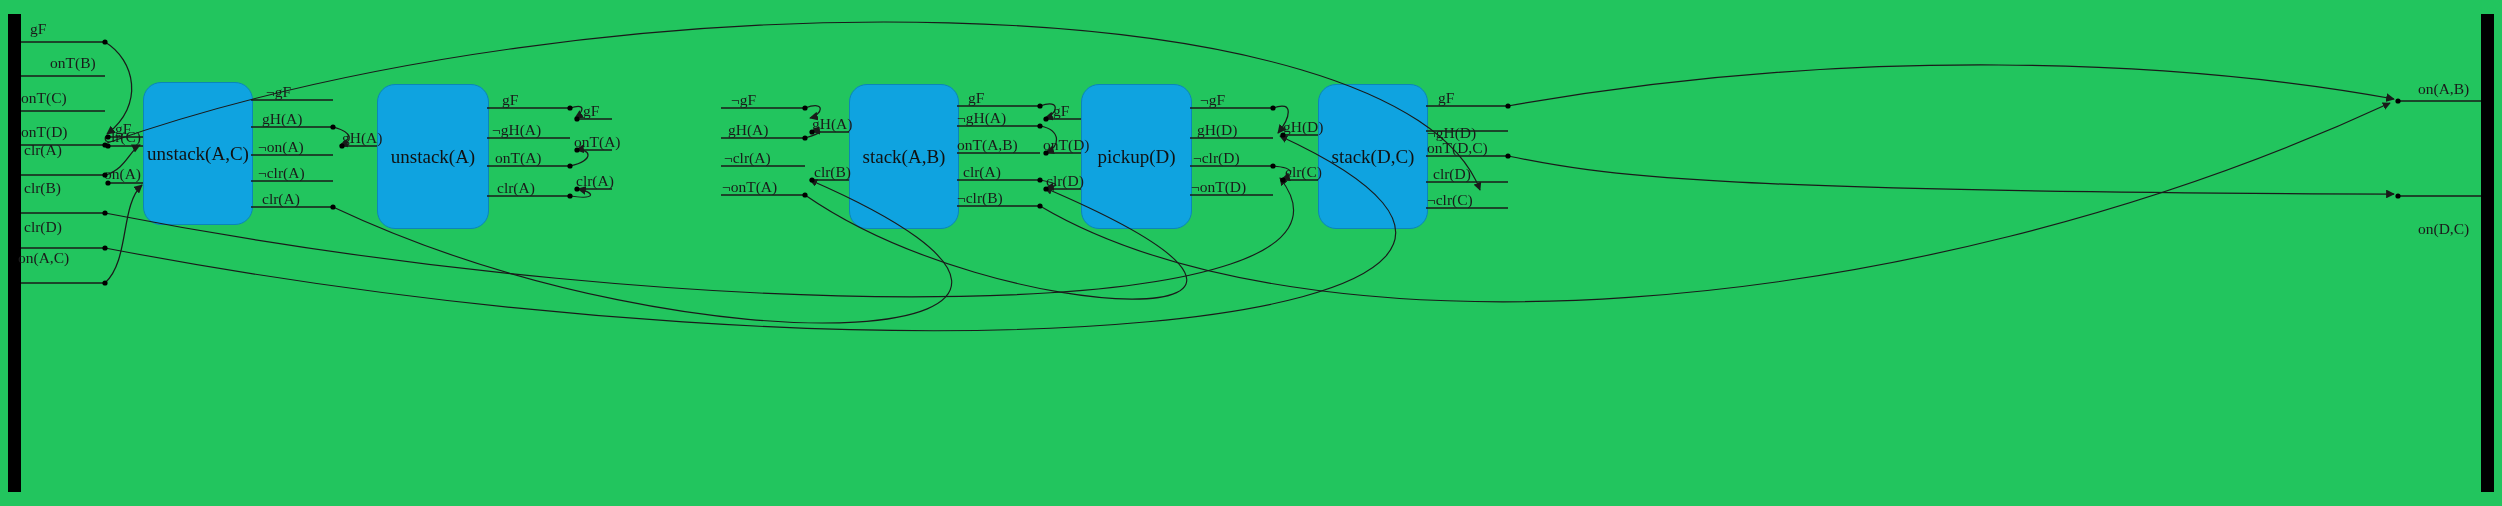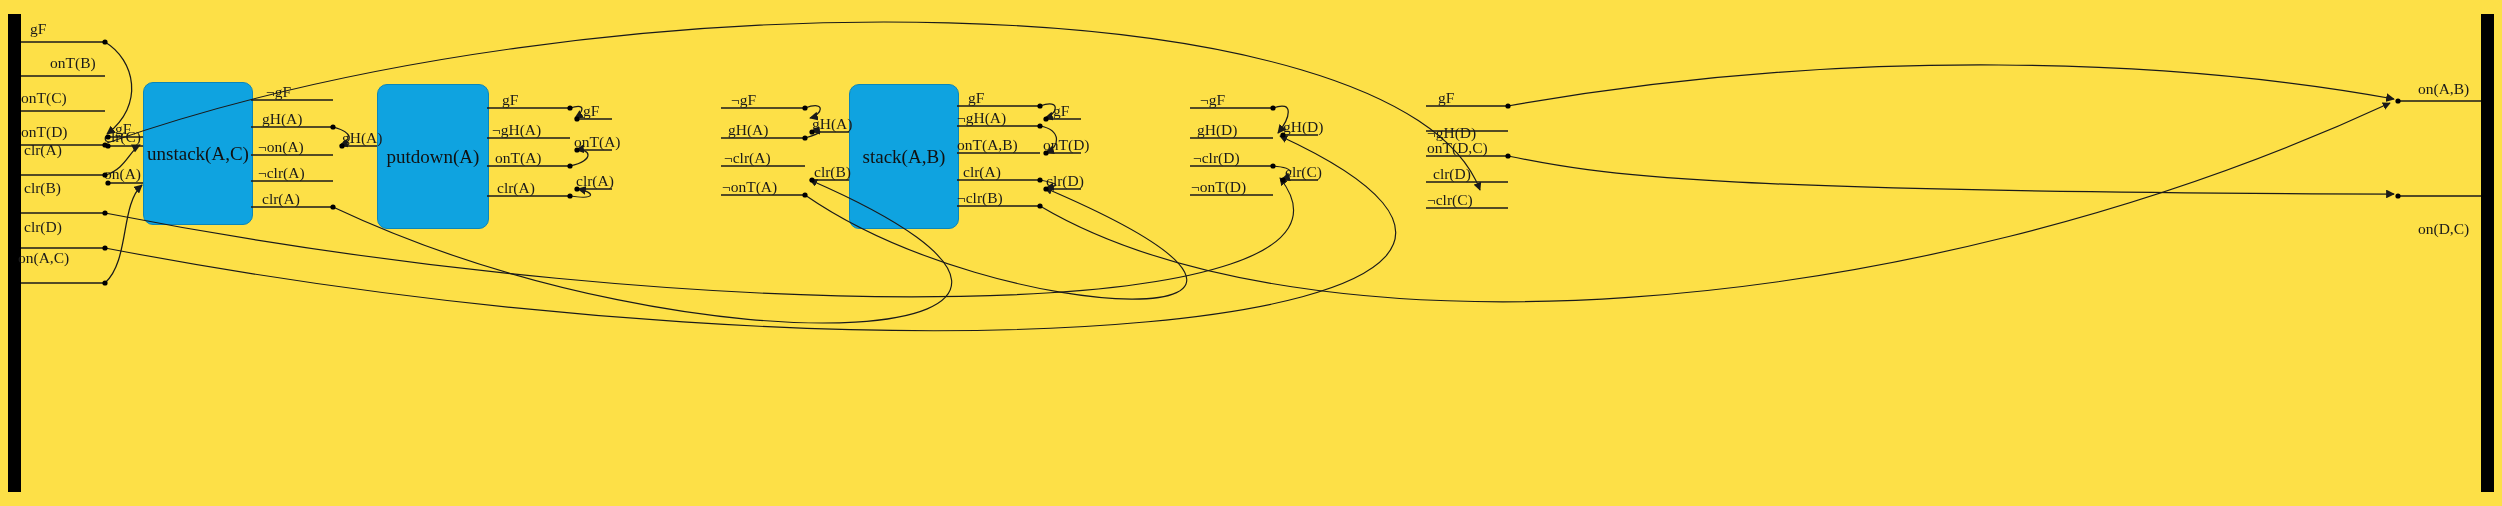--- a/index.html
+++ b/index.html
@@ -1,20 +1,20 @@
 <!DOCTYPE html>
 <html><head>
 <meta charset="utf-8">
 <style>
   html,body{margin:0;padding:0;background:#ffffff;}
   body{font-family:"Liberation Serif", serif;}
-  #canvas{position:relative;width:2502px;height:506px;background:#fde047;overflow:hidden;}
+  #canvas{position:relative;width:2502px;height:506px;background:#22c55e;overflow:hidden;}
   svg.layer{position:absolute;left:0;top:0;width:2502px;height:506px;pointer-events:none;}
   .bar{position:absolute;background:#000000;}
-  .node{position:absolute;background:#0FA3E0;border:1.4px solid #0b86b8;border-radius:10px;
+  .node{position:absolute;background:#0FA3E0;border:1.4px solid #0b86b8;border-radius:18px;
         display:flex;align-items:center;justify-content:center;color:#111;font-size:19px;
         font-family:"Liberation Serif", serif;}
   .port-label{position:absolute;font-size:15.5px;color:#1a1a1a;white-space:nowrap;
         font-family:"Liberation Serif", serif;}
 </style>
 </head>
 <body>
 
 <div id="canvas">
 
@@ -34,24 +34,30 @@
 
   <div>
     <div class="port-label" style="left:2418px;top:80px;">on(A,B)</div>
     <div class="port-label" style="left:2418px;top:175px;margin-top:45px;">on(D,C)</div>
   </div>
 
   <div class="node" style="left:143px;top:82px;width:108px;height:141px;">
     <span>unstack(A,C)</span>
   </div>
   <div class="node" style="left:377px;top:84px;width:110px;height:143px;">
-    <span>putdown(A)</span>
+    <span>unstack(A)</span>
   </div>
   <div class="node" style="left:849px;top:84px;width:108px;height:143px;">
     <span>stack(A,B)</span>
+  </div>
+  <div class="node" style="left:1081px;top:84px;width:109px;height:143px;">
+    <span>pickup(D)</span>
+  </div>
+  <div class="node" style="left:1318px;top:84px;width:108px;height:143px;">
+    <span>stack(D,C)</span>
   </div>
 
   <div class="port-label" style="left:115px;top:120px;">gF</div>
   <div class="port-label" style="left:104px;top:128px;">clr(C)</div>
   <div class="port-label" style="left:104px;top:165px;">on(A)</div>
 
   <div class="port-label" style="left:266px;top:83px;">¬gF</div>
   <div class="port-label" style="left:262px;top:110px;">gH(A)</div>
   <div class="port-label" style="left:258px;top:138px;">¬on(A)</div>
   <div class="port-label" style="left:258px;top:164px;">¬clr(A)</div>

